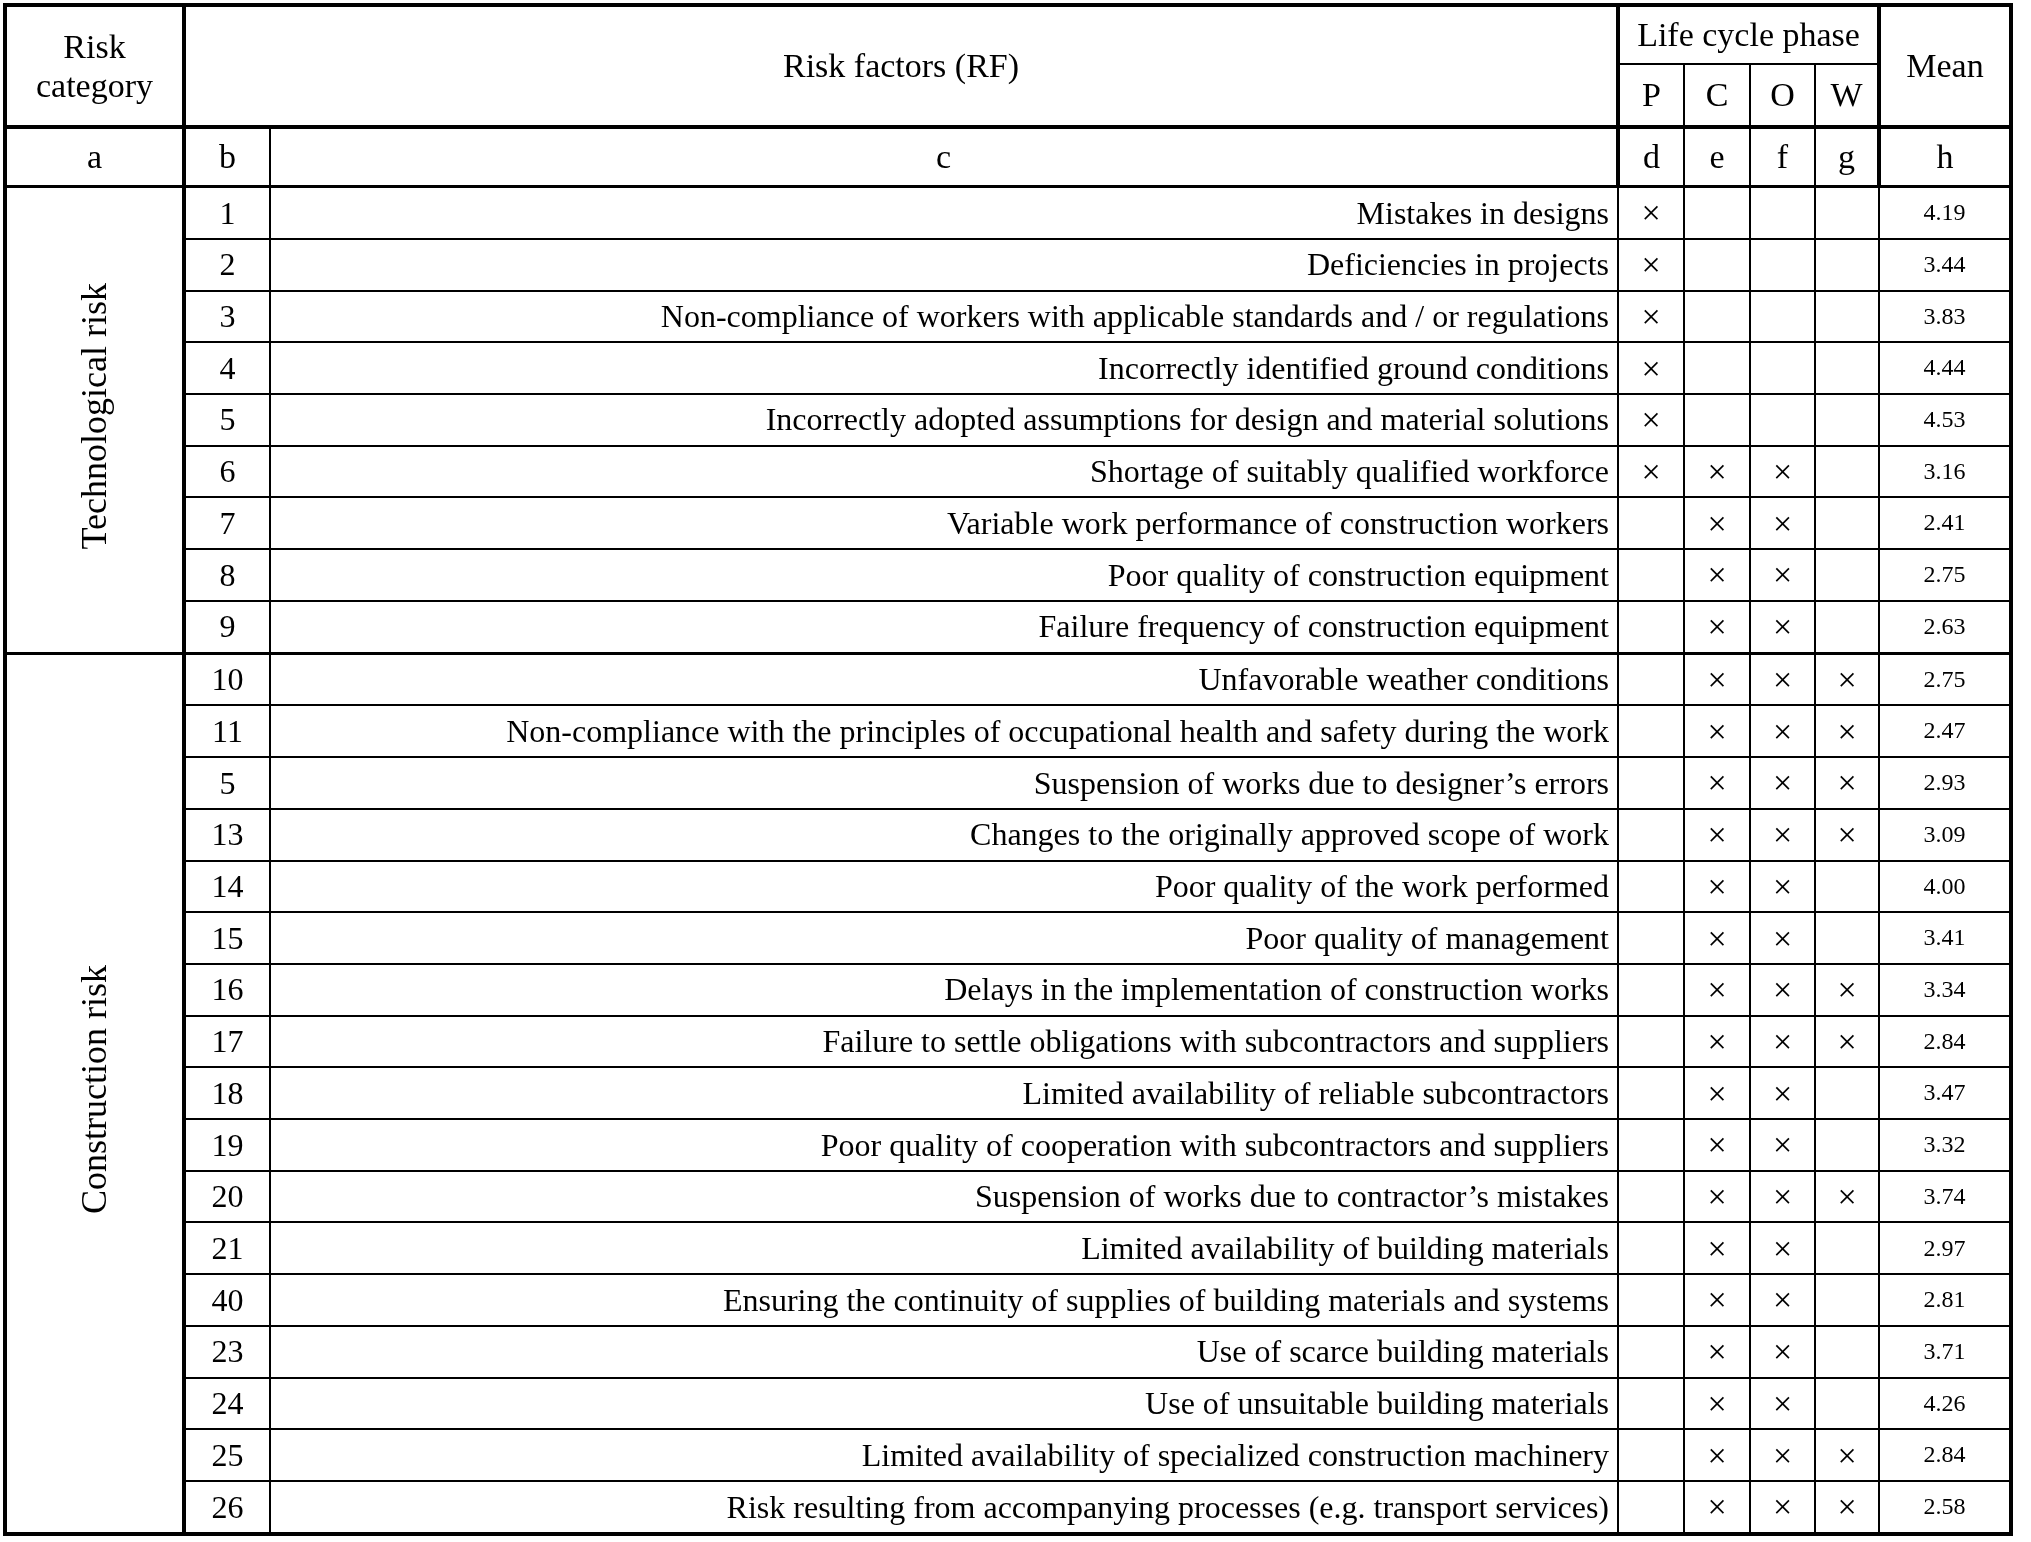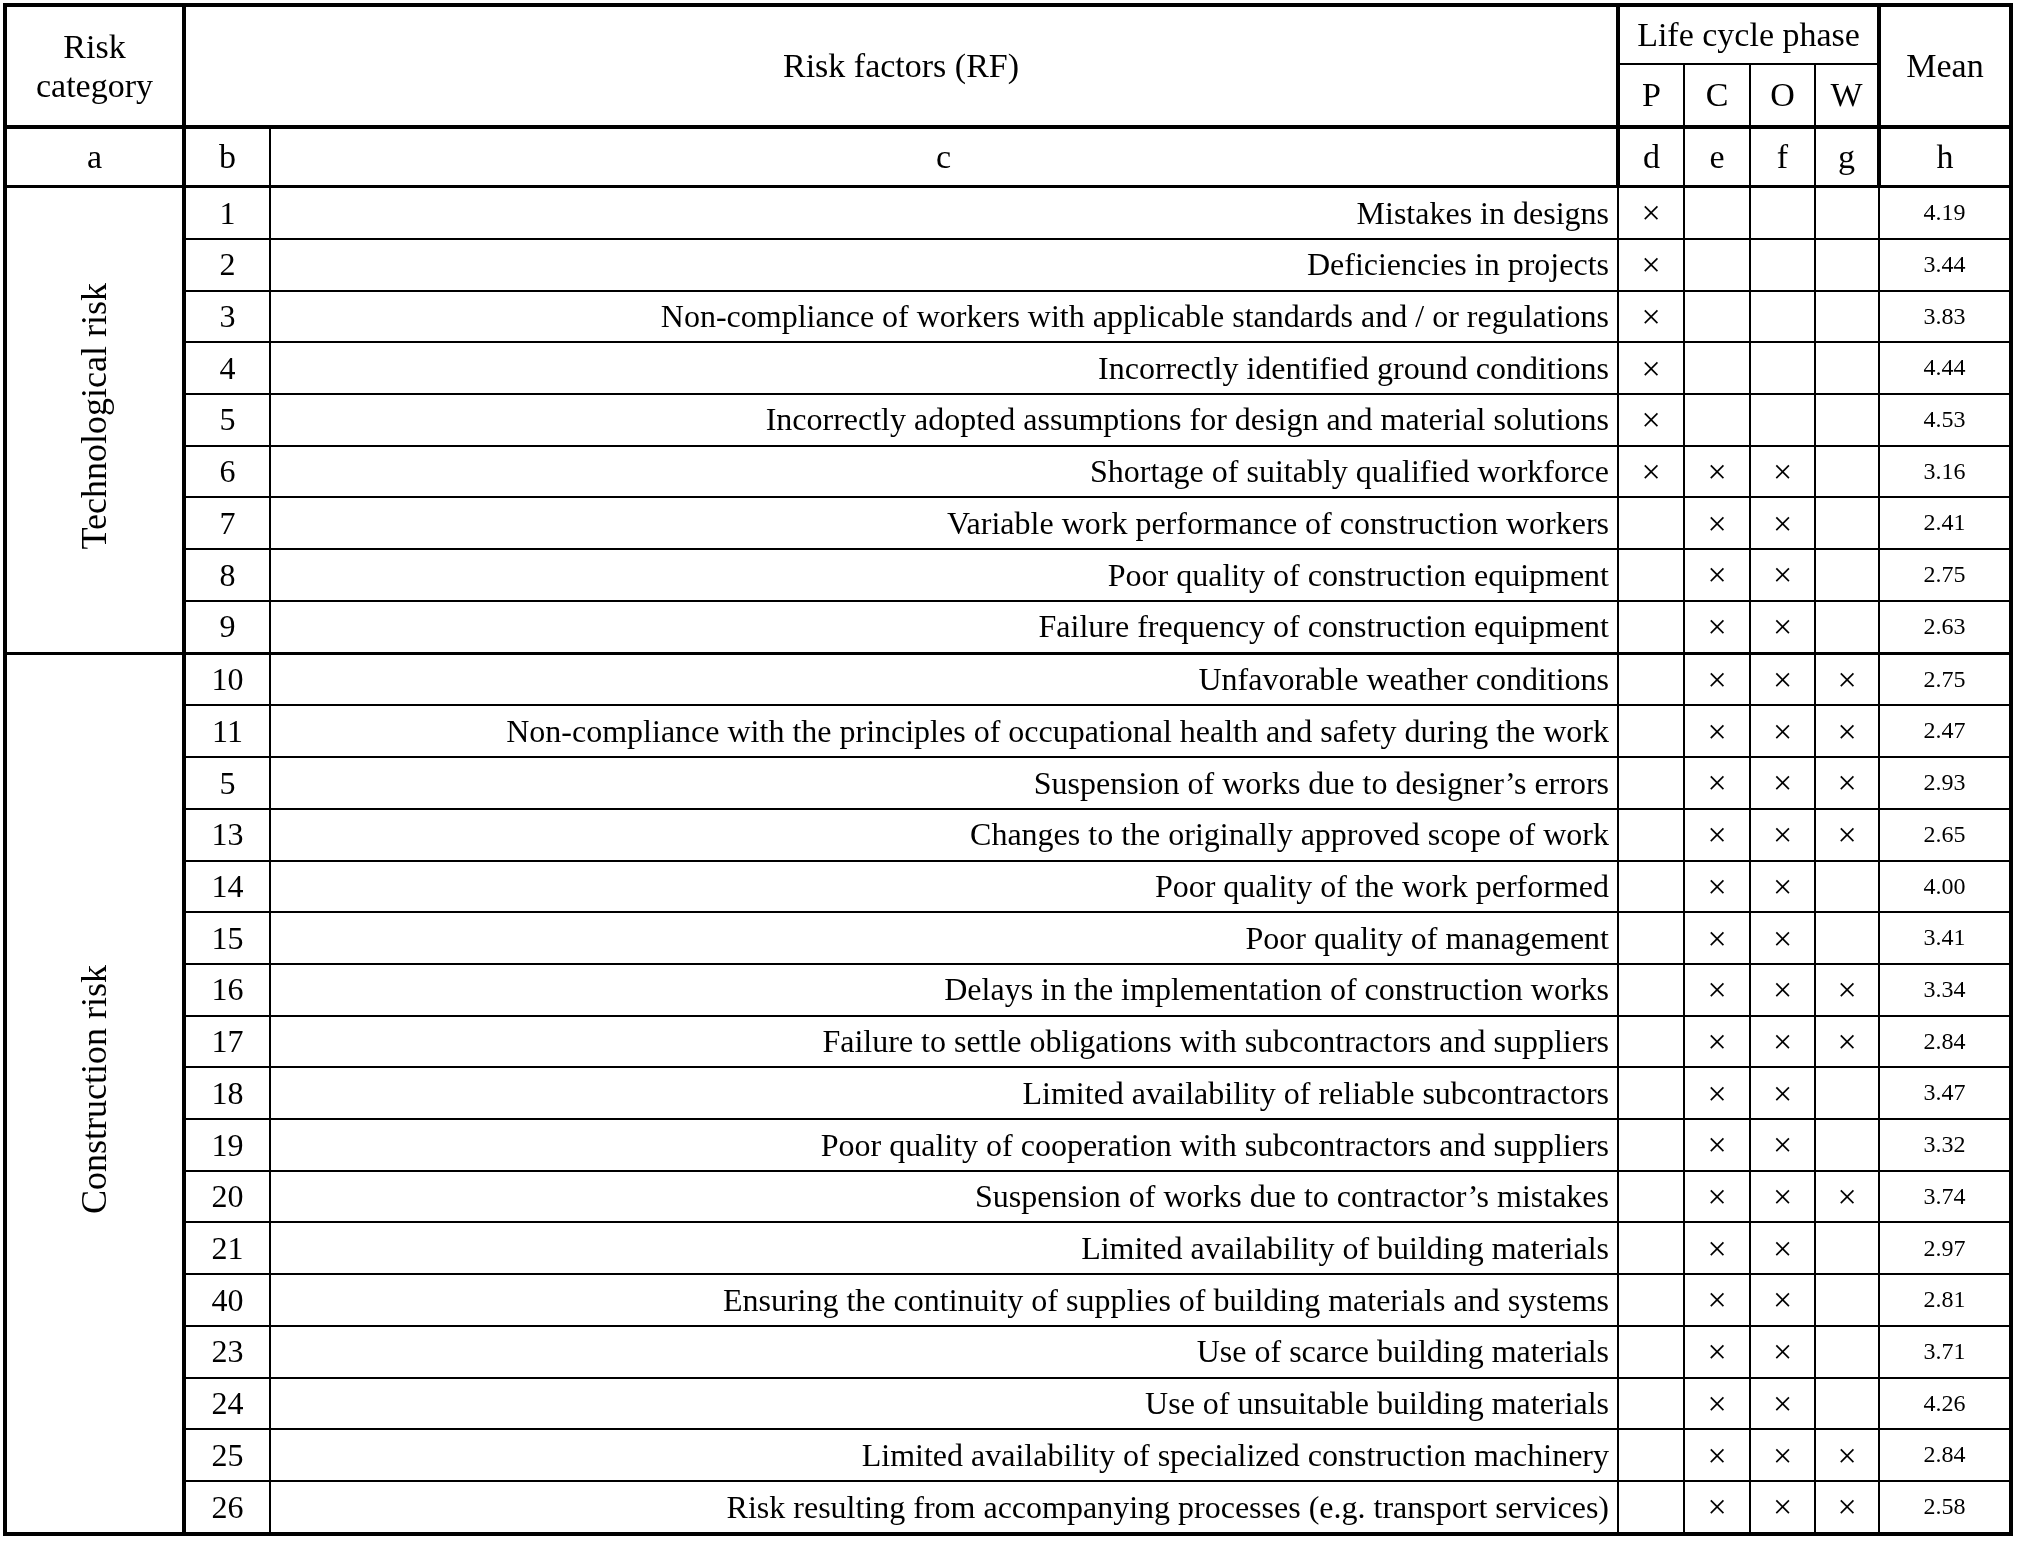--- a/index.html
+++ b/index.html
@@ -233,21 +233,21 @@
           <td class="phase-cell">×</td>
           <td class="mean-cell">2.93</td>
         </tr>
         <tr>
           <td class="num-cell">13</td>
           <td class="desc-cell">Changes to the originally approved scope of work</td>
           <td class="phase-cell"></td>
           <td class="phase-cell">×</td>
           <td class="phase-cell">×</td>
           <td class="phase-cell">×</td>
-          <td class="mean-cell">2.65</td>
+          <td class="mean-cell">3.09</td>
         </tr>
         <tr>
           <td class="num-cell">14</td>
           <td class="desc-cell">Poor quality of the work performed</td>
           <td class="phase-cell"></td>
           <td class="phase-cell">×</td>
           <td class="phase-cell">×</td>
           <td class="phase-cell"></td>
           <td class="mean-cell">4.00</td>
         </tr>

